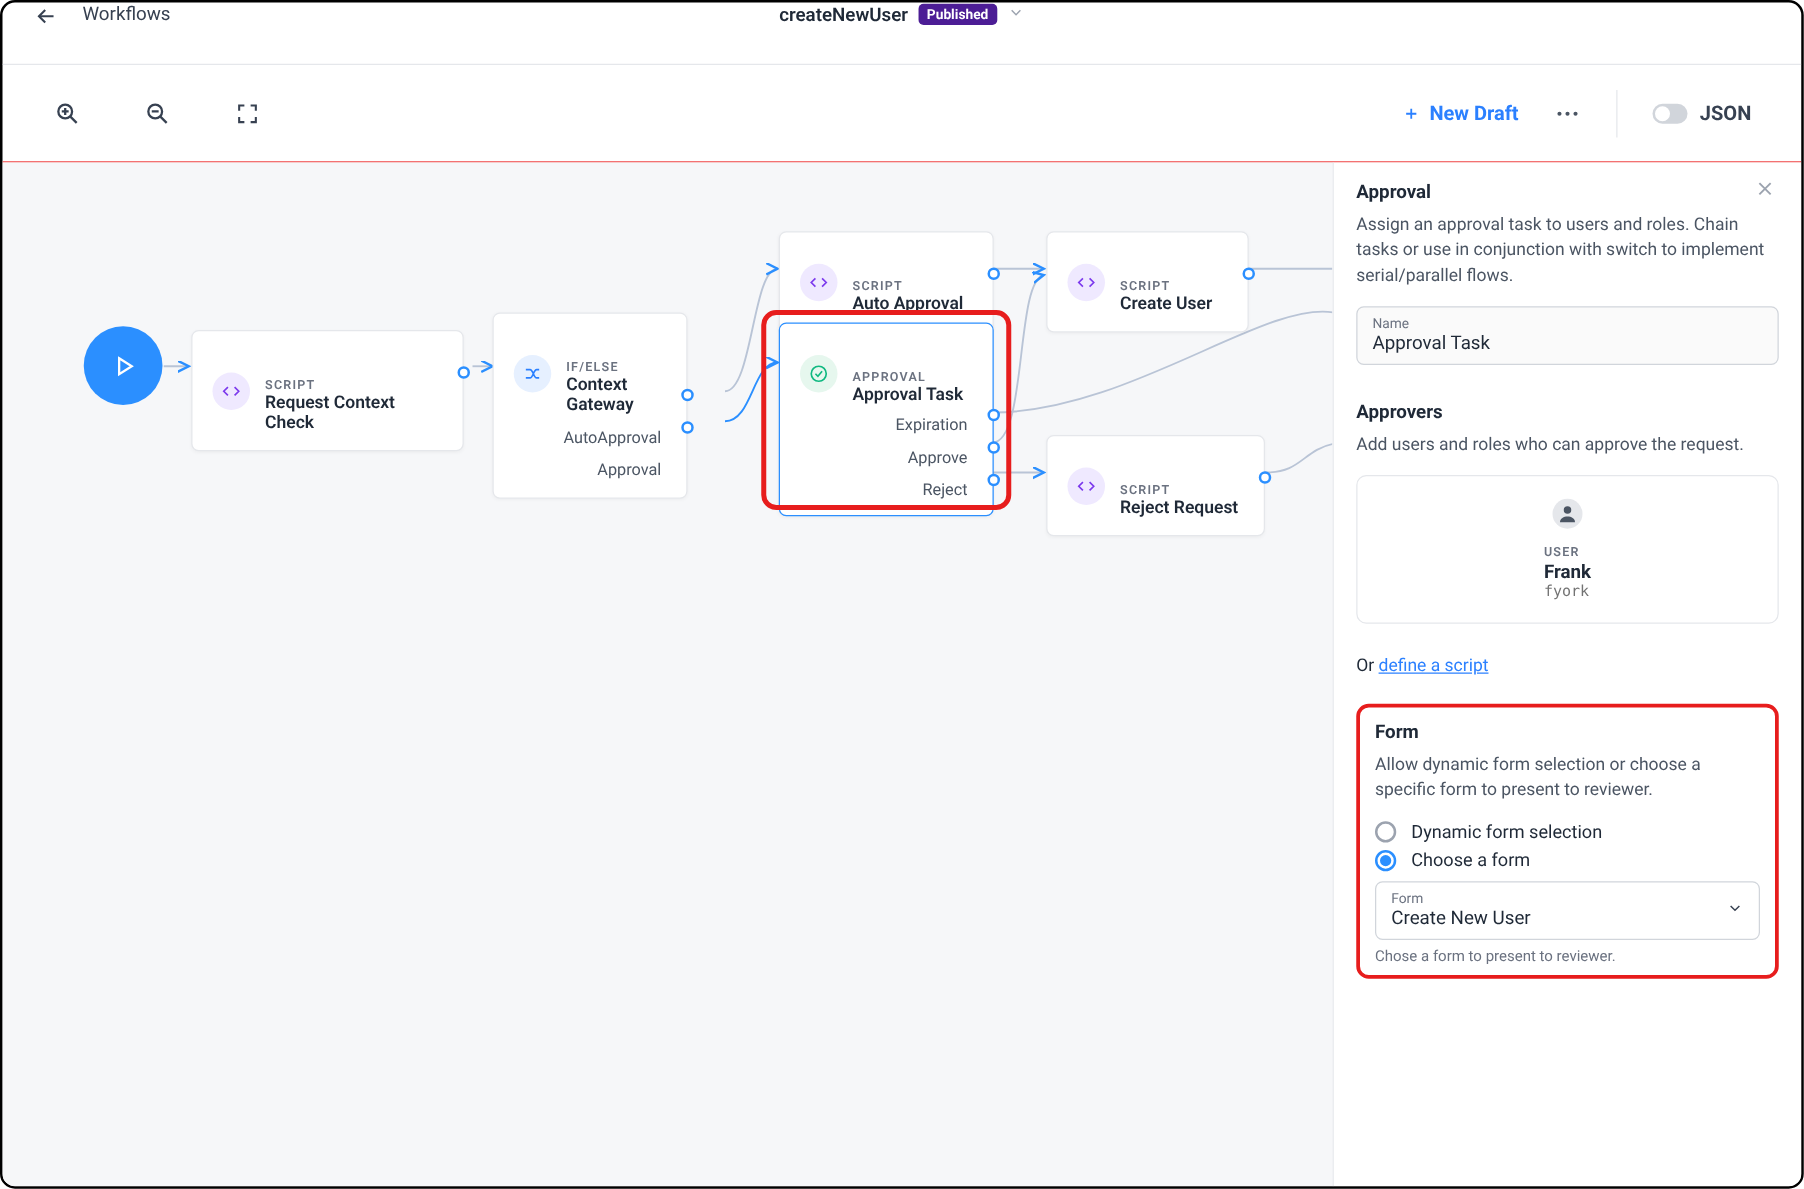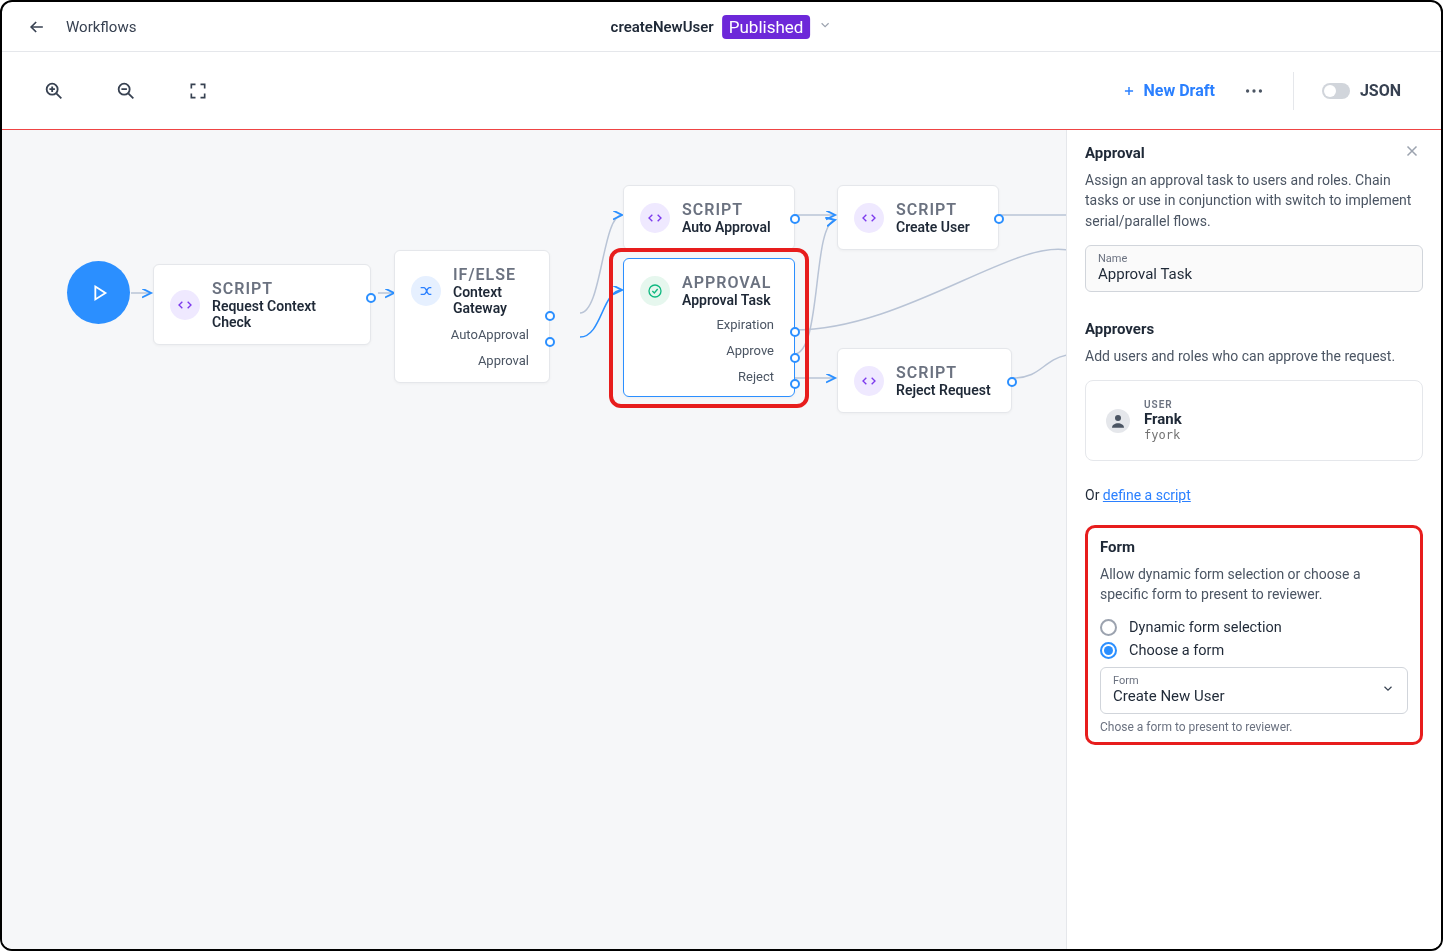--- a/index.html
+++ b/index.html
@@ -1,24 +1,24 @@
 <!DOCTYPE html>
 <html><head>
 <meta charset="utf-8">
 <style>
 * { box-sizing: border-box; margin: 0; padding: 0; }
 body { font-family: -apple-system, BlinkMacSystemFont, 'Segoe UI', Roboto, Helvetica, Arial, sans-serif; background: #fff; color: #1f2937; width: 1443px; height: 951px; overflow: hidden; border: 2px solid #000; border-radius: 12px; position: relative; }
 
 
-.topbar { height: 50px; display: flex; align-items: center; padding: 0 24px; border-bottom: 1px solid #e5e7eb; position: relative; }
+.topbar { height: 50px; display: flex; padding: 0 24px; border-bottom: 1px solid #e5e7eb; position: relative; }
 .back-icon { width: 22px; height: 22px; display: flex; align-items: center; justify-content: center; color: #374151; cursor: pointer; margin-right: 18px; }
 .crumb { font-size: 15px; color: #374151; }
 .center-title { position: absolute; left: 50%; transform: translateX(-50%); display: flex; align-items: center; gap: 8px; }
 .center-title .name { font-weight: 600; font-size: 15px; }
-.badge-pub { background: #6d28d9; color: #fff; font-size: 17px; font-weight: 400; padding: 2px 7px; border-radius: 4px; }
+.badge-pub { background: #4c1d95; color: #fff; font-size: 11px; font-weight: 700; padding: 2px 7px; border-radius: 4px; }
 .chev-down { color: #9ca3af; }
 
 
 .toolbar { height: 78px; display: flex; align-items: center; padding: 0 40px; border-bottom: 1px solid #ef4444; font-weight: bold; }
 .tool-left { display: flex; gap: 48px; }
 .tool-btn { width: 24px; height: 24px; display: flex; align-items: center; justify-content: center; color: #374151; cursor: pointer; }
 .tool-right { margin-left: auto; display: flex; align-items: center; gap: 28px; }
 .new-draft { color: #2b80ff; font-size: 16px; display: flex; align-items: center; gap: 8px; cursor: pointer; }
 .more-icon { color: #4b5563; cursor: pointer; display: flex; align-items: center; }
 .vsep { width: 1px; height: 38px; background: #e5e7eb; }
@@ -29,42 +29,42 @@
 
 
 .main { display: flex; height: calc(100% - 128px); }
 .canvas { flex: 1; background: #f6f7f9; position: relative; overflow: hidden; }
 .side { width: 375px; border-left: 1px solid #e5e7eb; background: #fff; padding: 14px 18px; overflow-y: auto; }
 
 
 .node { position: absolute; background: #fff; border: 1px solid #e5e7eb; border-radius: 6px; box-shadow: 0 1px 3px rgba(0,0,0,0.04); }
 .node .row { display: flex; align-items: center; padding: 14px 16px; gap: 12px; }
 .node .icon-wrap { width: 30px; height: 30px; border-radius: 50%; display: flex; align-items: center; justify-content: center; flex-shrink: 0; }
-.node .type-label { font-size: 16px; letter-spacing: 1px; font-weight: 600; color: #6b7280; }
+.node .type-label { font-size: 10px; letter-spacing: 1px; font-weight: 600; color: #6b7280; margin-top: 24px; }
 .node .node-title { font-size: 14px; font-weight: 600; color: #1f2937; }
 .icon-purple { background: #efe9ff; color: #7c3aed; }
 .icon-blue { background: #e6f0ff; color: #2b80ff; }
 .icon-green { background: #e6f7ee; color: #10b981; }
 
 .start-node { position: absolute; width: 63px; height: 63px; border-radius: 50%; background: #2b8fff; display: flex; align-items: center; justify-content: center; color: #fff; }
 
 .port { width: 10px; height: 10px; border: 2px solid #2b8fff; background: #fff; border-radius: 50%; position: absolute; }
 .branch-label { font-size: 13px; color: #4b5563; text-align: right; padding-right: 20px; line-height: 26px; position: relative; }
 
 .highlight-red { border: 4px solid #e71d1d; border-radius: 12px; position: absolute; pointer-events: none; }
 
 
 .side h2 { font-size: 15px; font-weight: 700; margin-bottom: 8px; }
 .side .close-x { position: absolute; right: 20px; top: 12px; color: #9ca3af; cursor: pointer; }
 .side p.desc { font-size: 14px; color: #4b5563; line-height: 1.45; margin-bottom: 14px; }
 .field-box { border: 1px solid #d1d5db; border-radius: 6px; padding: 6px 12px 8px; background: #fafafa; }
 .field-label { font-size: 11px; color: #6b7280; }
 .field-value { font-size: 15px; color: #1f2937; }
 .side .section { margin-top: 28px; }
-.user-card { border: 1px solid #e5e7eb; border-radius: 8px; padding: 18px 20px; display: flex; gap: 14px; align-items: center; margin-top: 12px; }
+.user-card { border: 1px solid #e5e7eb; border-radius: 8px; padding: 18px 20px; display: flex; gap: 14px; align-items: center; margin-top: 12px; flex-direction: column; }
 .avatar { width: 24px; height: 24px; border-radius: 50%; background: #e5e7eb; display:flex;align-items:center;justify-content:center; }
 .user-meta .kind { font-size: 10px; letter-spacing: 1px; color: #6b7280; font-weight:600; }
 .user-meta .uname { font-size: 15px; font-weight: 700; }
 .user-meta .login { font-family: ui-monospace, Menlo, monospace; font-size: 12px; color: #737373; }
 .link { color: #2b80ff; font-size: 14px; }
 .or-line { margin-top: 26px; font-size: 14px; }
 .radio-row { display: flex; align-items: center; gap: 12px; font-size: 14.5px; margin: 6px 0; }
 .radio { width: 17px; height: 17px; border: 2px solid #9ca3af; border-radius: 50%; display:inline-flex; align-items:center;justify-content:center; }
 .radio.checked { border-color: #2b8fff; }
 .radio.checked::after { content:''; width:9px; height:9px; background:#2b8fff; border-radius:50%; }

